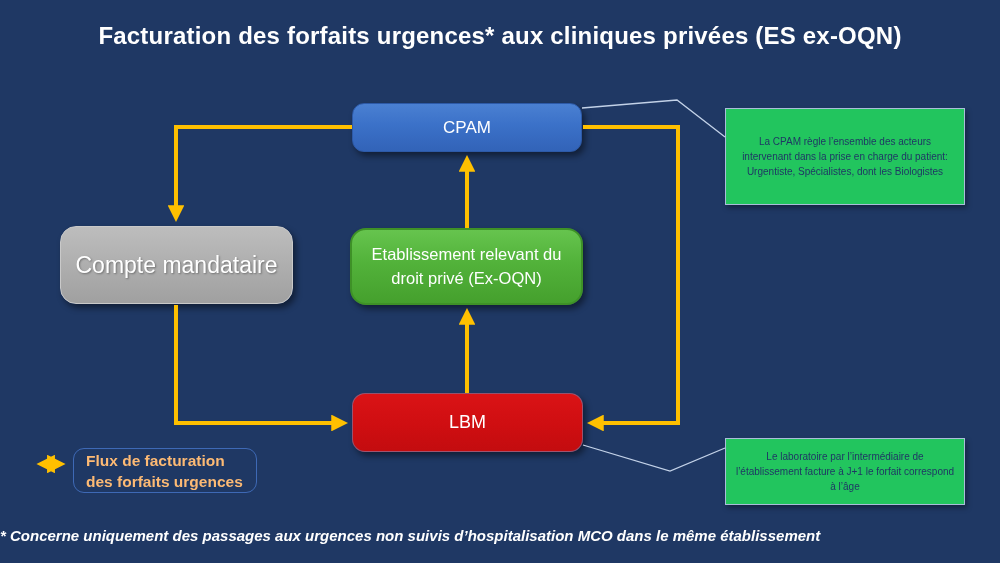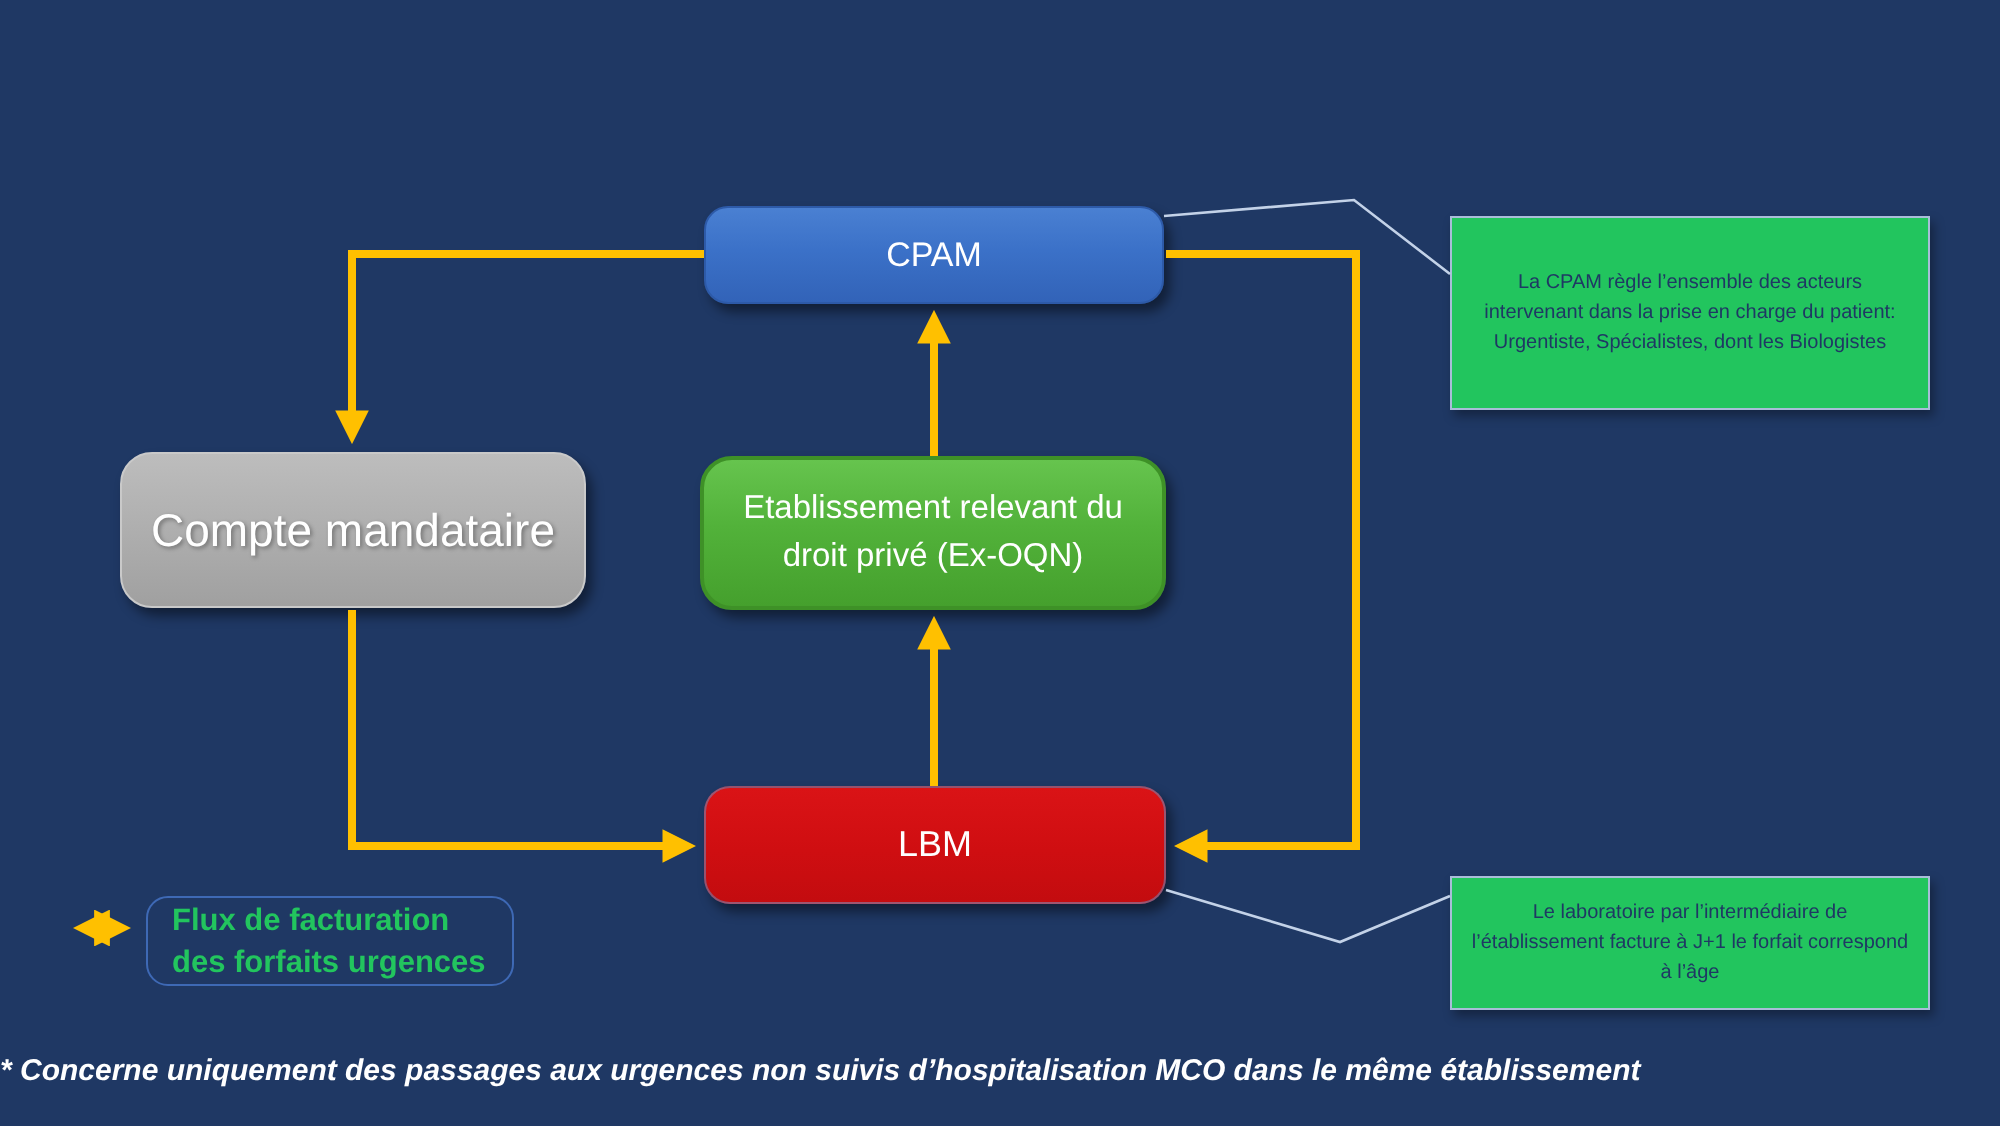--- a/index.html
+++ b/index.html
@@ -81,21 +81,21 @@
   .note-bottom { left: 725px; top: 418px; width: 240px; height: 67px; }
   .legend-box {
     position: absolute;
     left: 73px; top: 448px; width: 184px; height: 45px;
     border: 1.5px solid #3e69b5;
     border-radius: 11px;
     box-sizing: border-box;
     display: flex;
     align-items: center;
     padding: 2px 10px 0 12px;
-    color: #22c55e;
+    color: #fdba74;
     font-size: 15.5px;
     font-weight: bold;
     line-height: 1.35;
   }
   .footnote {
     position: absolute;
     top: 527px; left: 0; width: 1000px;
     text-align: left;
     color: #ffffff;
     font-size: 15px;
@@ -106,20 +106,21 @@
     position: absolute;
     left: 0; top: 0;
     pointer-events: none;
   }
 </style>
 </head>
 <body>
 
 <div class="stage">
 
+  <div class="slide-title">Facturation des forfaits urgences* aux cliniques privées (ES ex-OQN)</div>
 
   <div class="node node-cpam">
     <span>CPAM</span>
   </div>
 
   <div class="node node-compte">
     <span>Compte mandataire</span>
   </div>
 
   <div class="node node-lbm">

